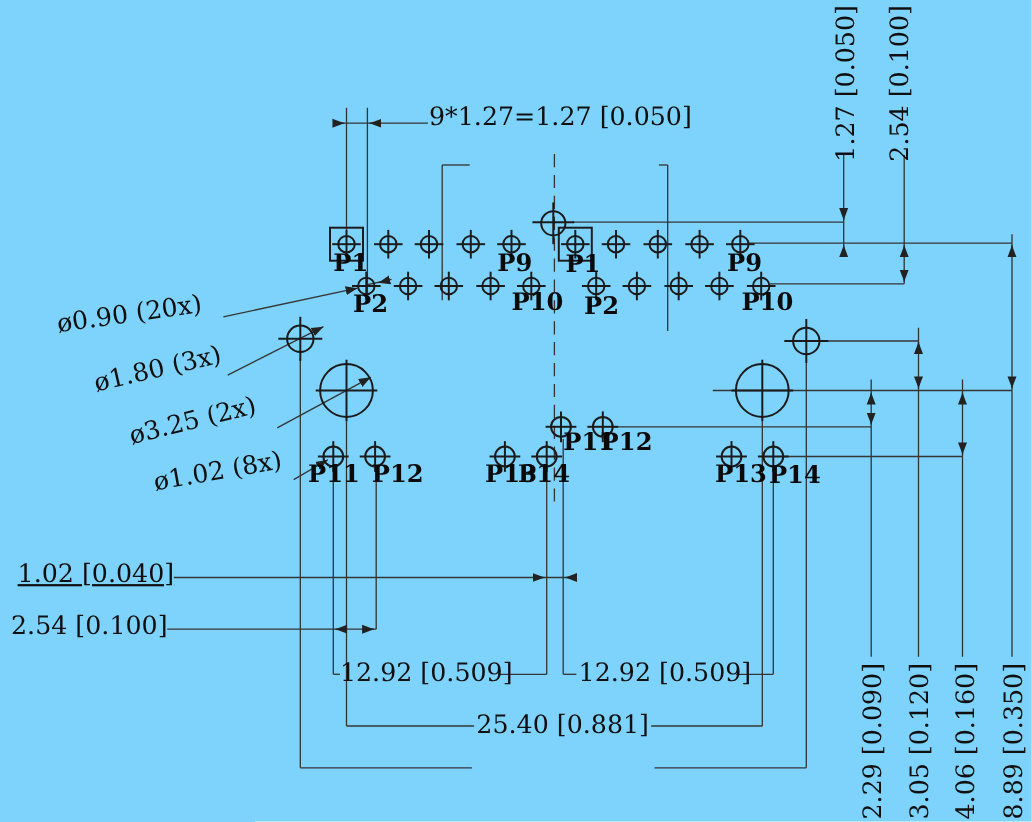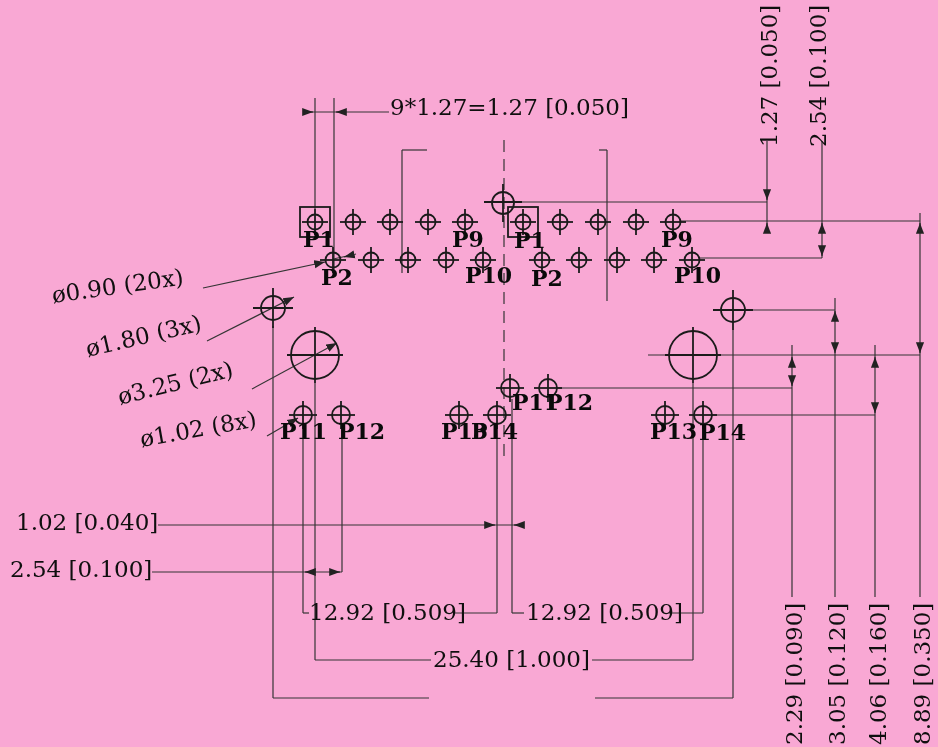--- a/index.html
+++ b/index.html
@@ -1,16 +1,16 @@
 <!DOCTYPE html>
 <html><head>
 <meta charset="utf-8">
 <style>
   html,body{margin:0;padding:0;background:#ffffff;}
-  #stage{position:relative;width:938px;height:747px;background:#f9a8d4;overflow:hidden;
+  #stage{position:relative;width:938px;height:747px;background:#7dd3fc;overflow:hidden;
          font-family:"DejaVu Serif", serif;}
   svg{position:absolute;left:0;top:0;}
   .d{stroke:#1b1b1b;stroke-width:1.8;fill:none;}
   .m{stroke:#353535;stroke-width:1.2;fill:none;}
   .dash{stroke:#353535;stroke-width:1.2;fill:none;stroke-dasharray:12 7;}
   .txt{position:absolute;font-size:23px;color:#0f0f0f;white-space:nowrap;line-height:26px;}
   .rot{transform:rotate(-90deg);transform-origin:0 0;}
   .callout{position:absolute;font-size:23px;color:#0f0f0f;white-space:nowrap;line-height:26px;
            transform-origin:0 50%;}
   .plabel{position:absolute;font-size:22px;font-weight:bold;color:#0a0a0a;white-space:nowrap;
@@ -210,25 +210,25 @@
         <circle cx="665" cy="415" r="9" class="d"></circle>
         <line x1="651" y1="415" x2="679" y2="415" class="d"></line>
         <line x1="665" y1="401" x2="665" y2="429" class="d"></line>
         <circle cx="703" cy="415" r="9" class="d"></circle>
         <line x1="689" y1="415" x2="717" y2="415" class="d"></line>
         <line x1="703" y1="401" x2="703" y2="429" class="d"></line>
       </g>
   </svg>
 
   <div class="txt" style="left:390px;top:94px;">9*1.27=1.27 [0.050]</div>
-  <div class="txt" style="left:16px;top:509px;">1.02 [0.040]</div>
+  <div class="txt" style="left:16px;top:509px;text-decoration:underline;">1.02 [0.040]</div>
   <div class="txt" style="left:10px;top:556px;">2.54 [0.100]</div>
   <div class="txt" style="left:309px;top:599px;">12.92 [0.509]</div>
   <div class="txt" style="left:526px;top:599px;">12.92 [0.509]</div>
-  <div class="txt" style="left:433px;top:646px;">25.40 [1.000]</div>
+  <div class="txt" style="left:433px;top:646px;">25.40 [0.881]</div>
 
   <div class="txt rot" style="left:756px;top:147px;">1.27 [0.050]</div>
   <div class="txt rot" style="left:805px;top:147px;">2.54 [0.100]</div>
   <div class="txt rot" style="left:781px;top:745px;">2.29 [0.090]</div>
   <div class="txt rot" style="left:824px;top:745px;">3.05 [0.120]</div>
   <div class="txt rot" style="left:865px;top:745px;">4.06 [0.160]</div>
   <div class="txt rot" style="left:909px;top:745px;">8.89 [0.350]</div>
 
   <div id="callouts">
       <div class="callout" style="left: 52px; top: 282px; transform: rotate(-8deg);">ø0.90 (20x)</div>

